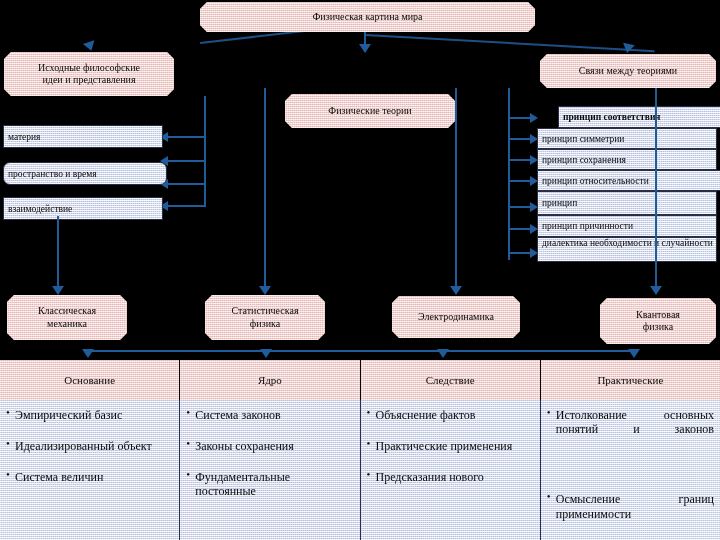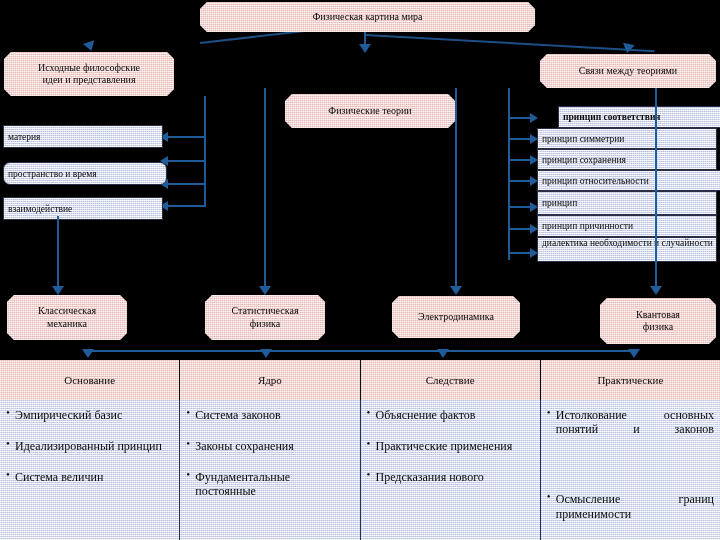--- a/index.html
+++ b/index.html
@@ -194,21 +194,21 @@
   <div id="table">
     <div id="thead" class="tex-pink">
       <div class="th">Основание</div>
       <div class="th">Ядро</div>
       <div class="th">Следствие</div>
       <div class="th">Практические</div>
     </div>
     <div id="tbody" class="tex-blue">
       <div class="td">
         <div class="bullet">Эмпирический базис</div>
-        <div class="bullet">Идеализированный принцип</div>
+        <div class="bullet">Идеализированный объект</div>
         <div class="bullet">Система величин</div>
       </div>
       <div class="td">
         <div class="bullet">Система законов</div>
         <div class="bullet">Законы сохранения</div>
         <div class="bullet">Фундаментальные постоянные</div>
       </div>
       <div class="td">
         <div class="bullet">Объяснение фактов</div>
         <div class="bullet">Практические применения</div>

